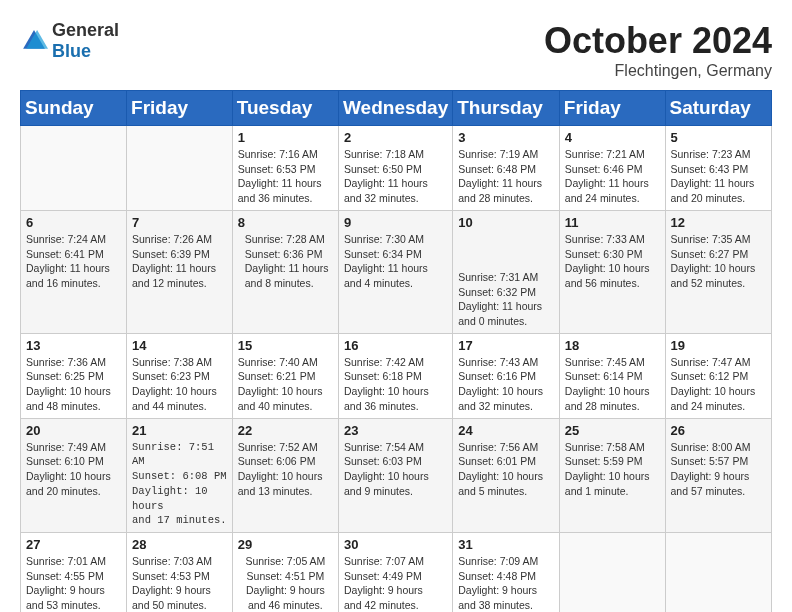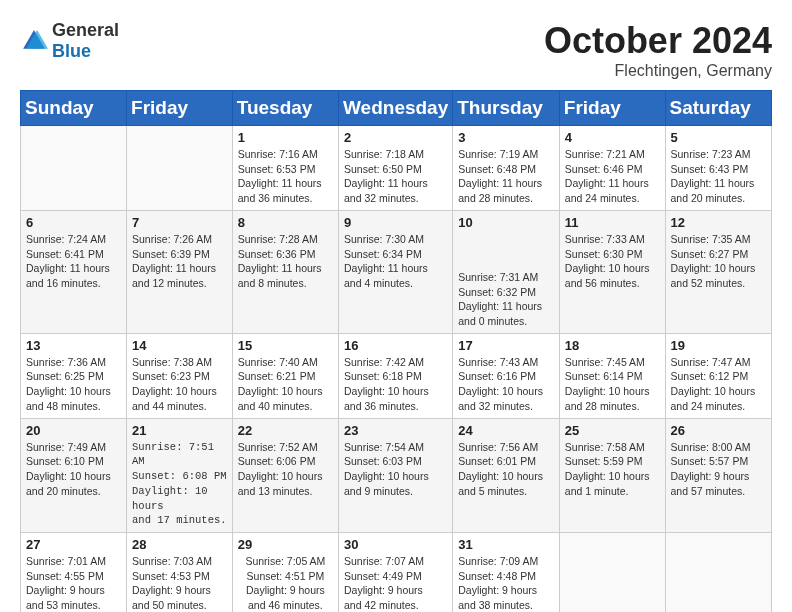--- a/index.html
+++ b/index.html
@@ -172,21 +172,21 @@
         </td>
         <td>
           <div class="day-number">7</div>
           <div class="day-detail" style="white-space: pre-line;">Sunrise: 7:26 AM
 Sunset: 6:39 PM
 Daylight: 11 hours
 and 12 minutes.</div>
         </td>
         <td>
           <div class="day-number">8</div>
-          <div class="day-detail" style="white-space: pre-line;">Sunrise: 7:28 AM
+          <div class="day-detail" style="white-space: pre-line; margin-left: 7px;">Sunrise: 7:28 AM
 Sunset: 6:36 PM
 Daylight: 11 hours
 and 8 minutes.</div>
         </td>
         <td>
           <div class="day-number">9</div>
           <div class="day-detail" style="white-space: pre-line;">Sunrise: 7:30 AM
 Sunset: 6:34 PM
 Daylight: 11 hours
 and 4 minutes.</div>

